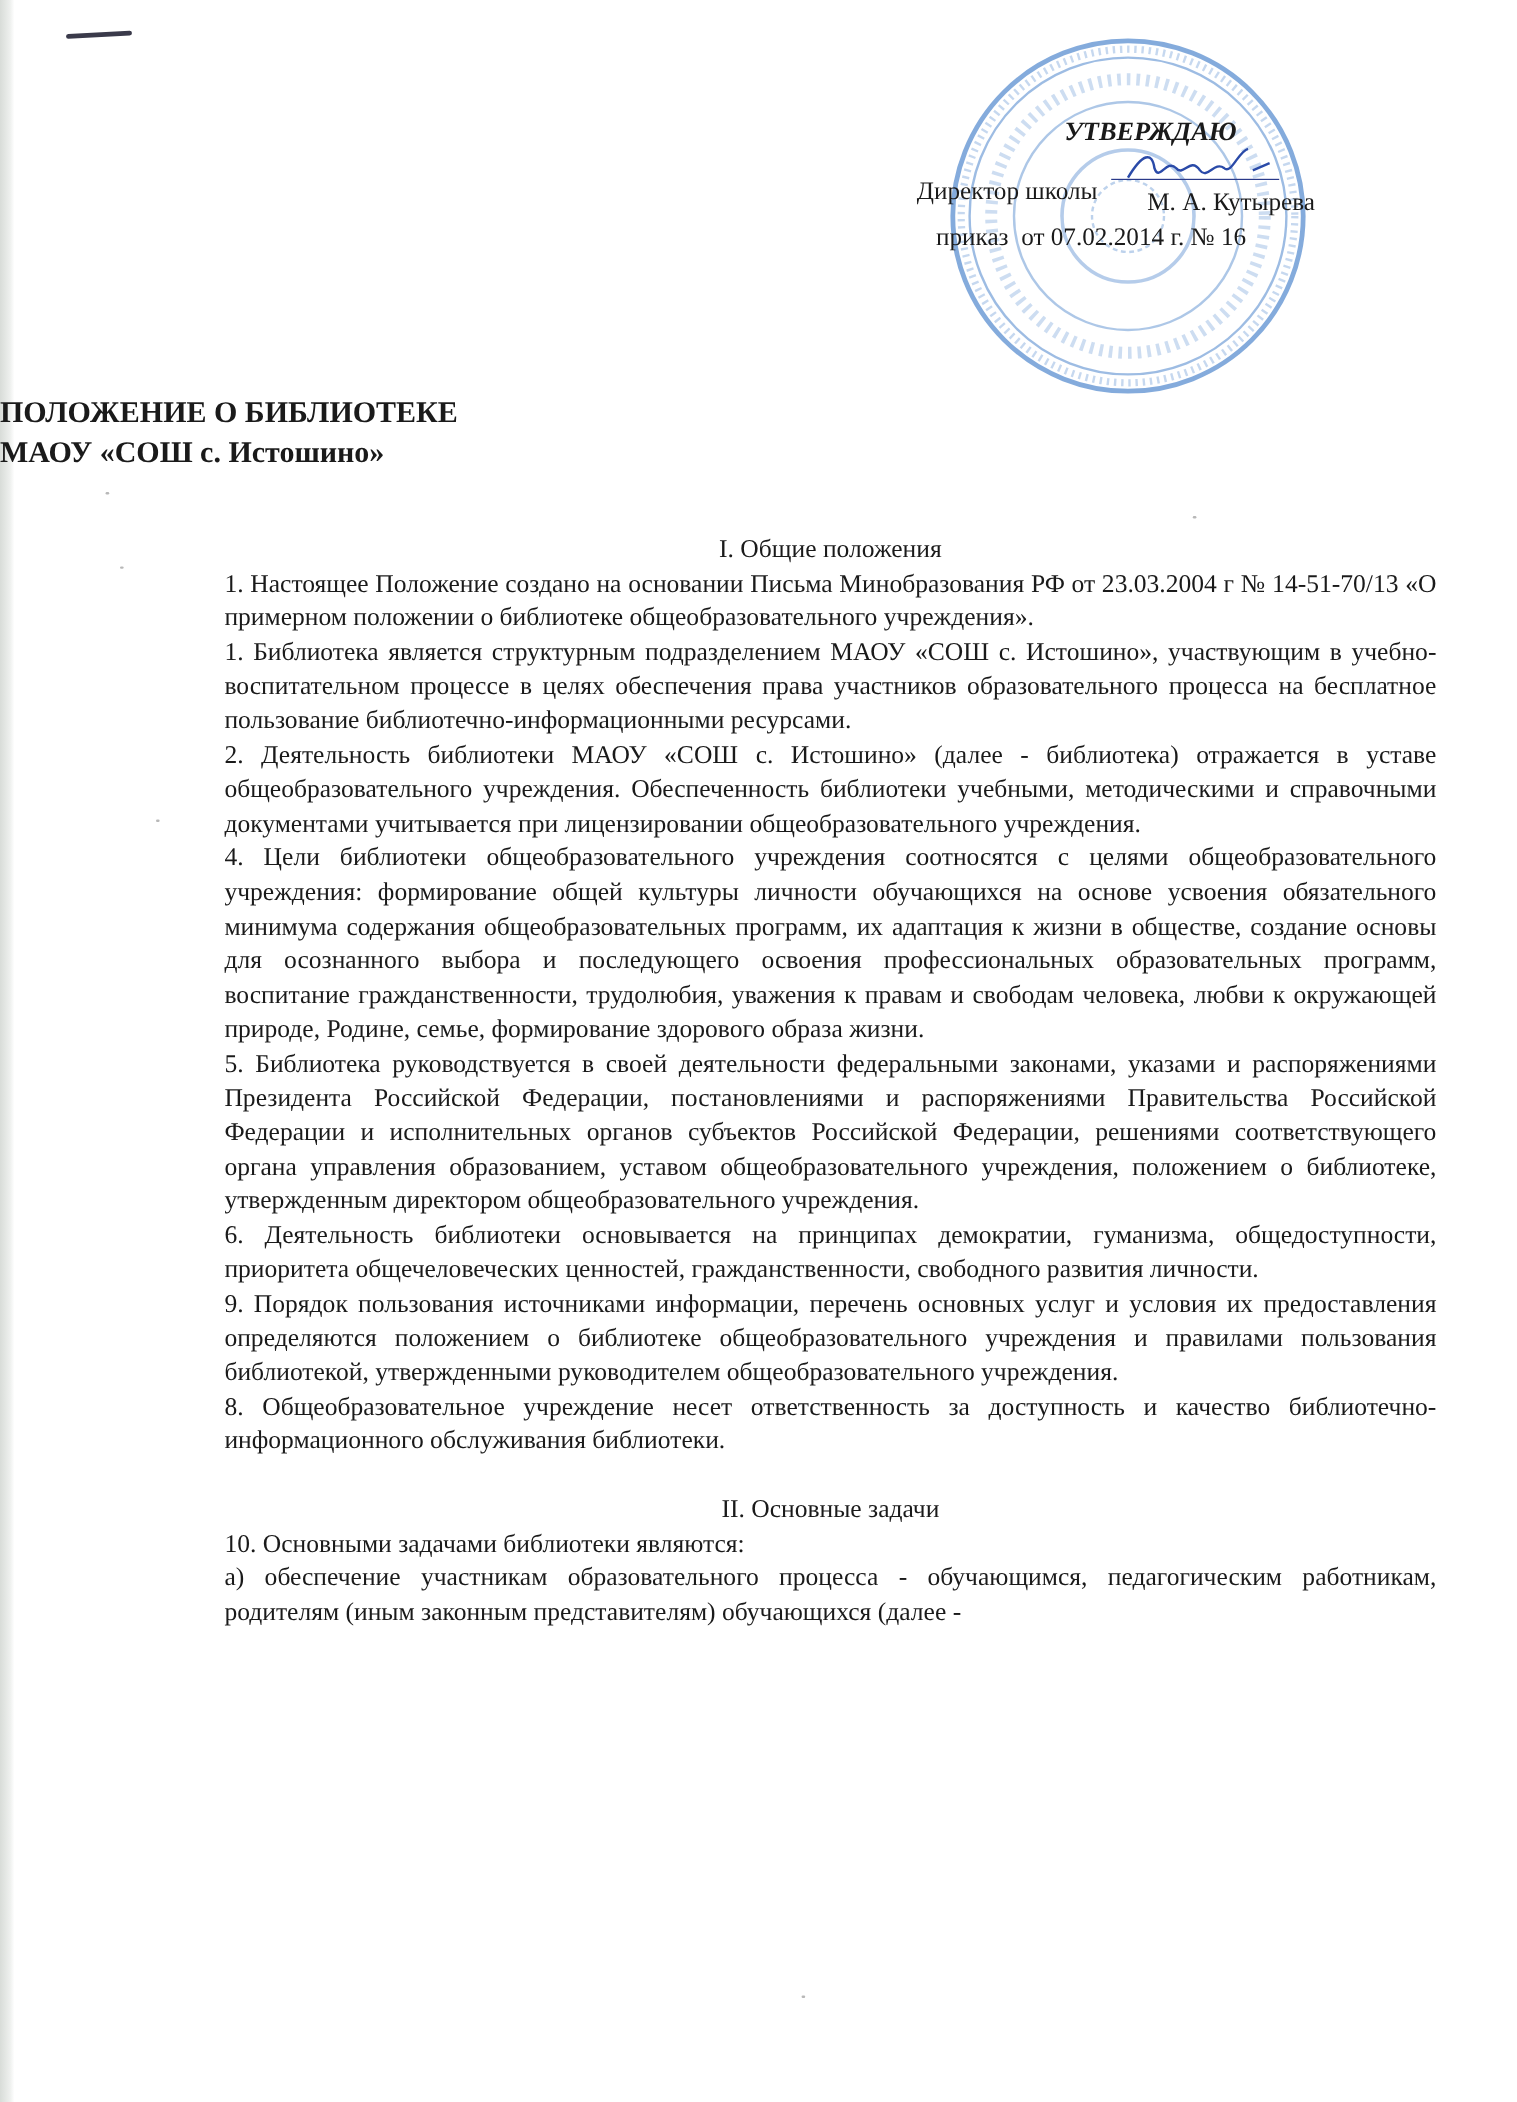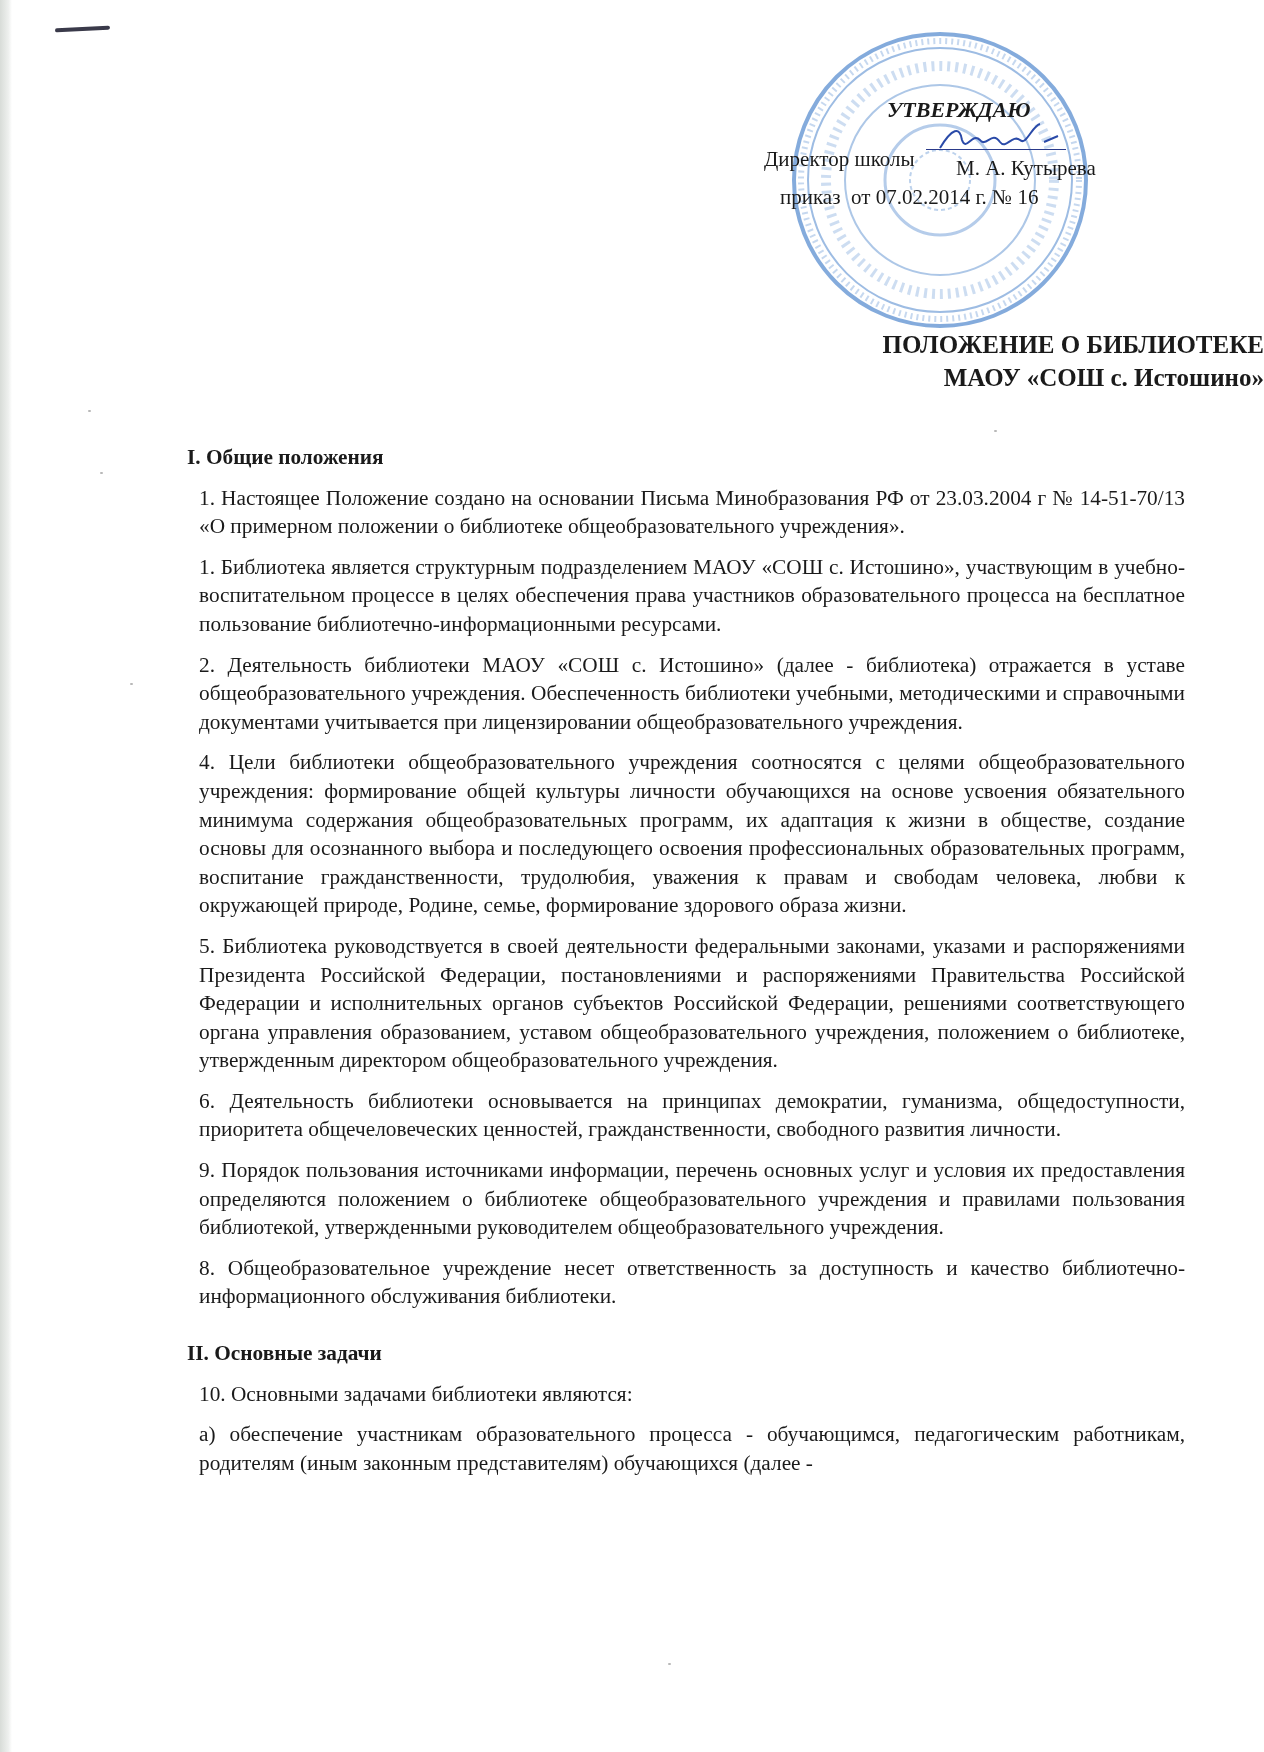--- a/index.html
+++ b/index.html
@@ -60,41 +60,41 @@
     .approval .signature {
       position: absolute; left: 192px; top: 22px;
       width: 140px; height: 40px;
     }
     .approval .director-name { position: absolute; left: 216px; top: 58px; }
     .approval .order { position: absolute; left: 40px; top: 87px; }
 
     .title-block {
       position: absolute;
       left: 0; top: 328px; width: 1264px;
-      text-align: right;
+      text-align: left;
       font-weight: bold;
       font-size: 25px;
       line-height: 33px;
     }
 
     .content {
       position: absolute;
       left: 187px; top: 443px;
       width: 1010px;
       font-size: 21.3px;
       line-height: 28.6px;
     }
     .section-title {
-      text-align: left;
-      font-weight: bold;
+      text-align: center;
+      font-weight: normal;
       font-size: 21.3px;
     }
     .para {
       text-align: justify;
-      margin: 12px;
+      margin: 0;
     }
     .section-title.second { margin-top: 28px; }
   </style>
 </head>
 <body>
 
 <div class="left-edge"></div>
 <div class="scan-mark"></div>
 <div class="speck" style="left:88px;top:410px"></div>
 <div class="speck" style="left:100px;top:472px"></div>

